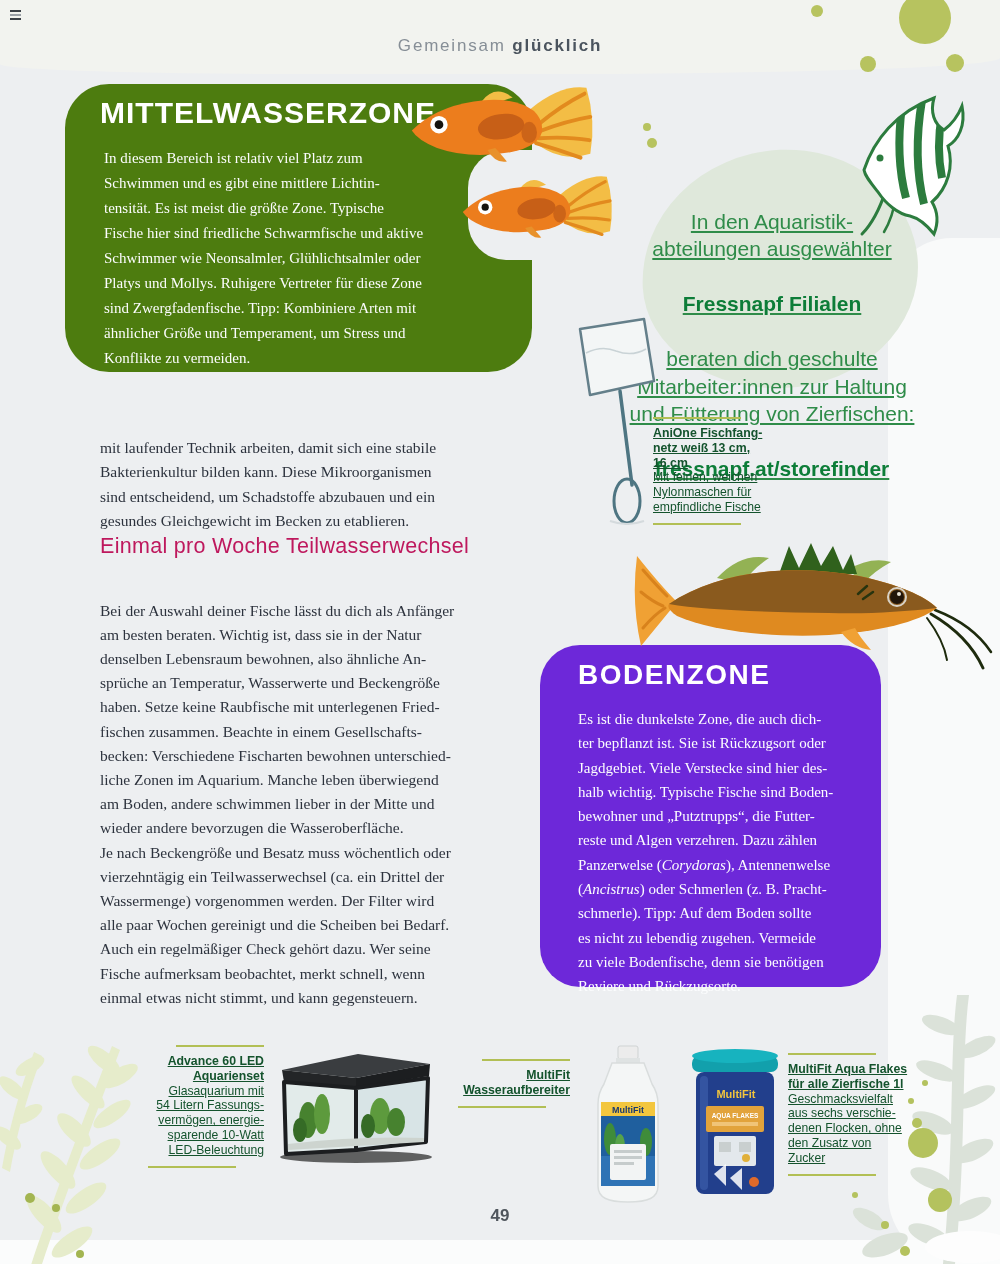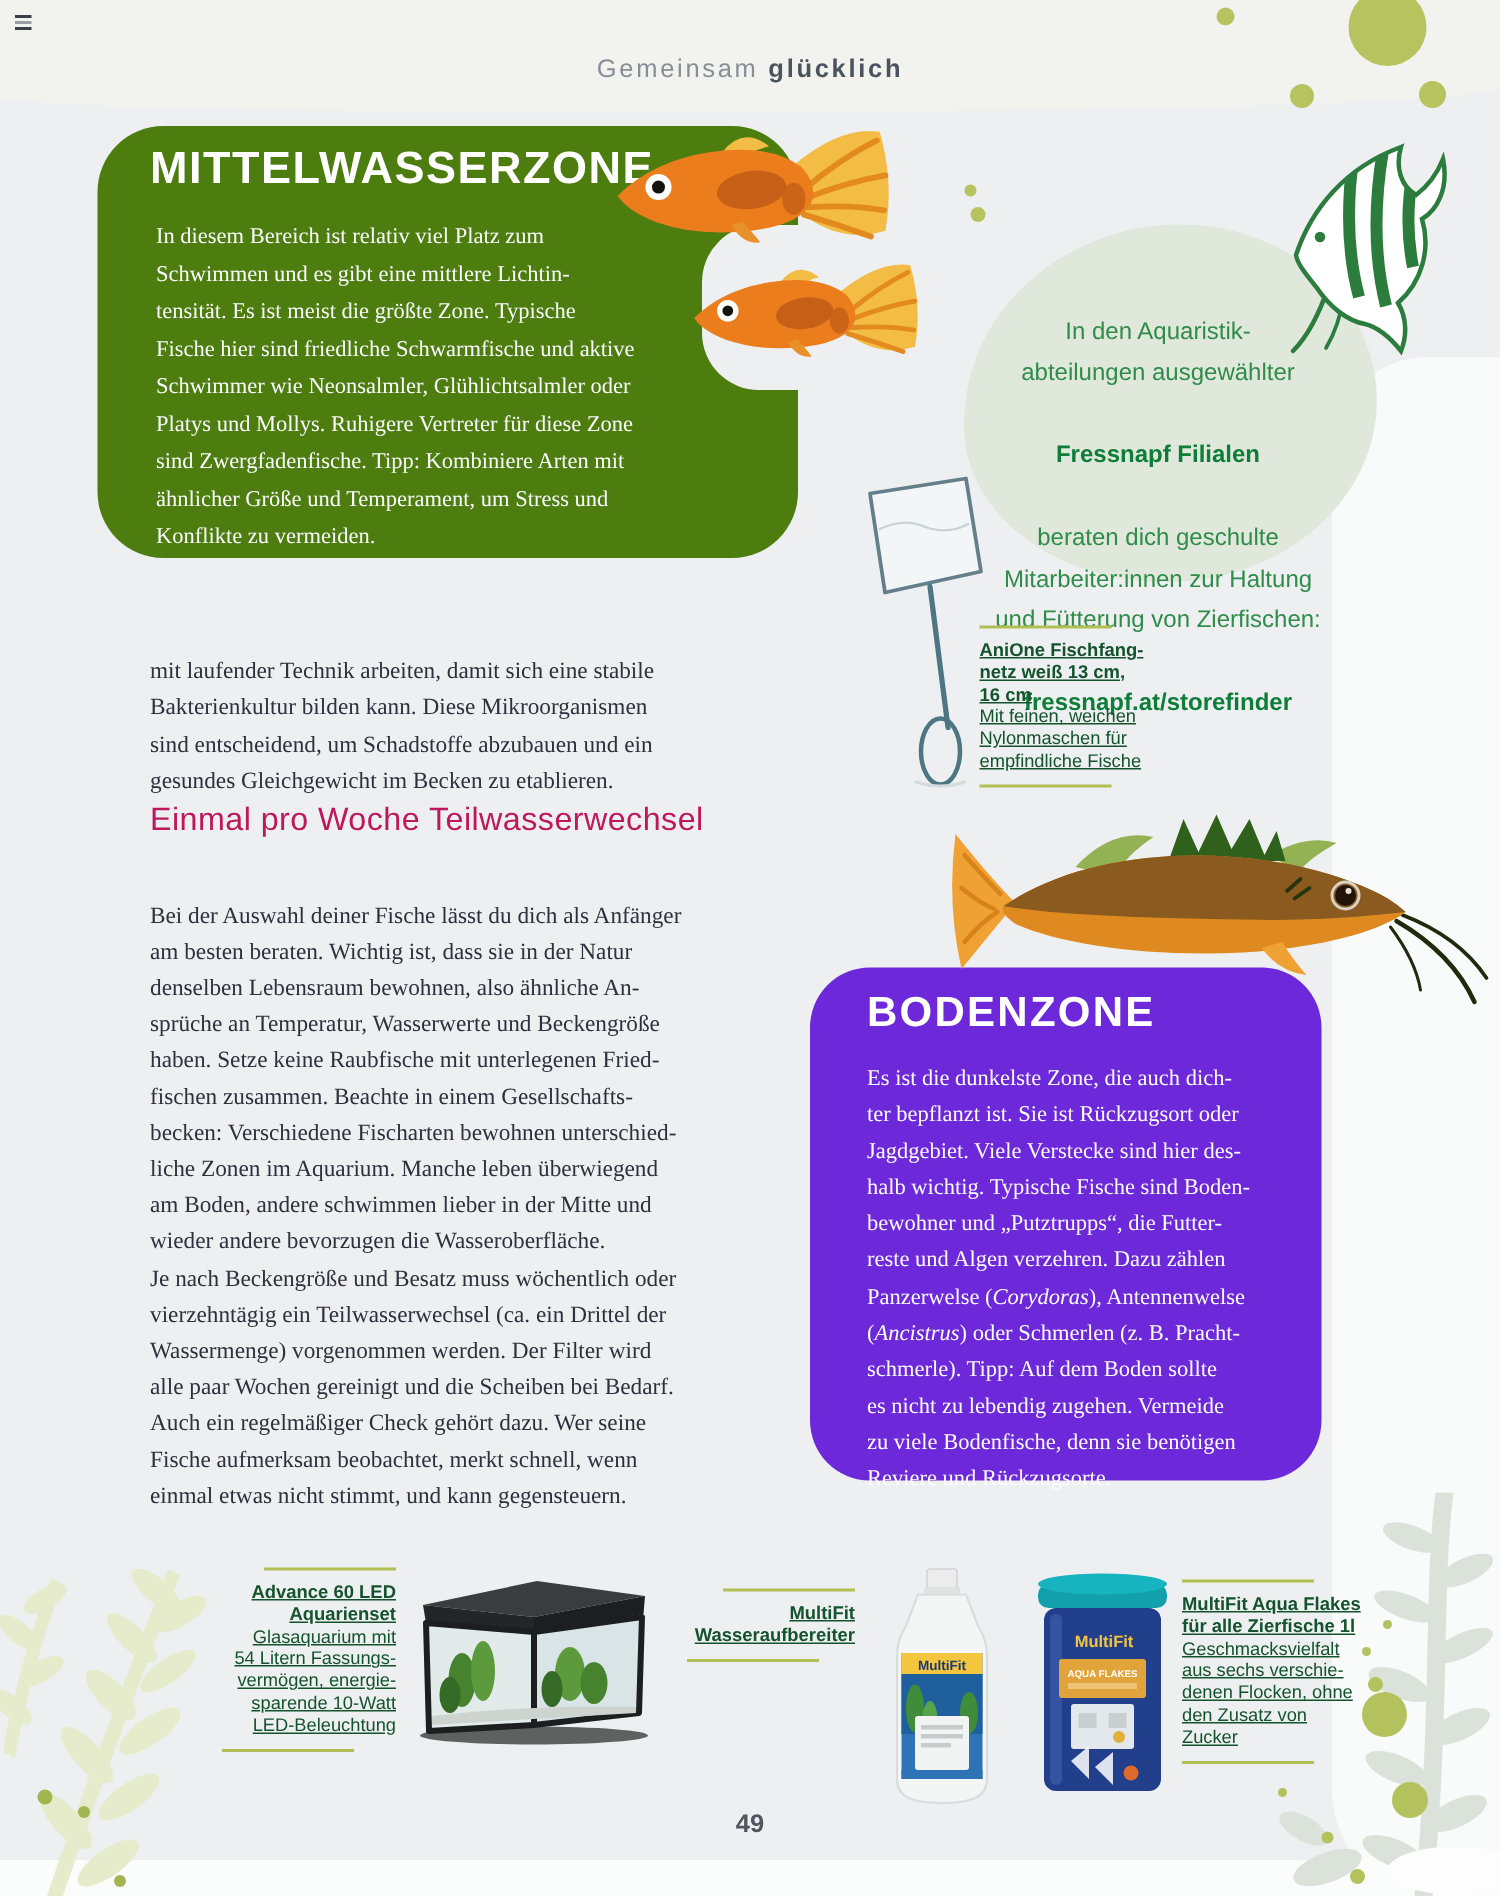--- a/index.html
+++ b/index.html
@@ -27,21 +27,21 @@
               background:#edeff1; border-radius:38px; }
   .zone-title { font-weight:bold; color:#ffffff; letter-spacing:1px; }
   .blue-box .zone-title { position:absolute; left:35px; top:12px; font-size:30px; }
   .zone-body { font-family:"Liberation Serif","DejaVu Serif",serif; font-size:15px; line-height:25px;
                color:#fcfdfe; white-space:pre-line; }
   .blue-box .zone-body { position:absolute; left:35px; top:58px; width:402px; }
 
   .green-blob { position:absolute; left:642px; top:150px; width:276px; height:238px; background:#dfe8db;
                 border-radius:52% 48% 50% 50% / 55% 50% 50% 45%; transform:rotate(-3deg); }
   .store-text { position:absolute; left:612px; top:180px; width:320px; text-align:center;
-                font-size:16px; line-height:27.5px; color:#2f8c49; white-space:pre-line; }
+                font-size:21px; line-height:27.5px; color:#2f8c49; white-space:pre-line;text-decoration:underline; }
   .store-text .bold { font-weight:bold; color:#0d7d38; white-space:pre-line; }
   .store-text .link { cursor:pointer; }
 
   .para { position:absolute; left:100px; width:440px; font-family:"Liberation Serif","DejaVu Serif",serif;
           font-size:15.5px; line-height:24.5px; color:#2c323d; white-space:pre-line; }
   #para1 { top:420px; }
   .subheading { position:absolute; left:100px; top:534px; font-size:21.5px; color:#be185d; letter-spacing:.3px; }
   #para2 { top:583px; line-height:24.2px; }
 
   .bodenzone-box { position:absolute; left:540px; top:645px; width:341px; height:342px;

